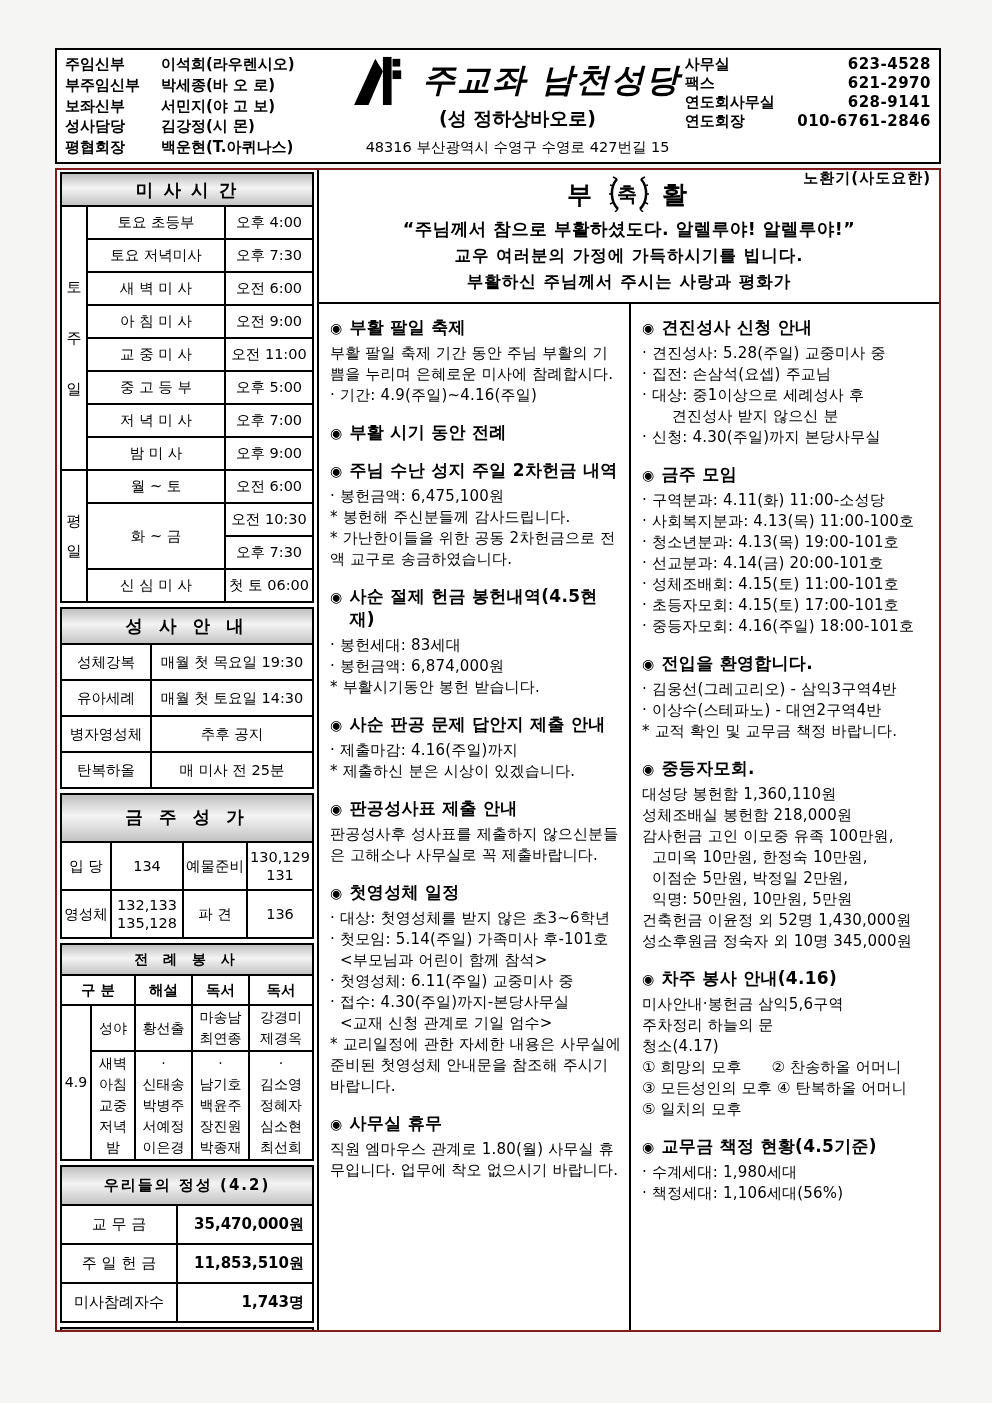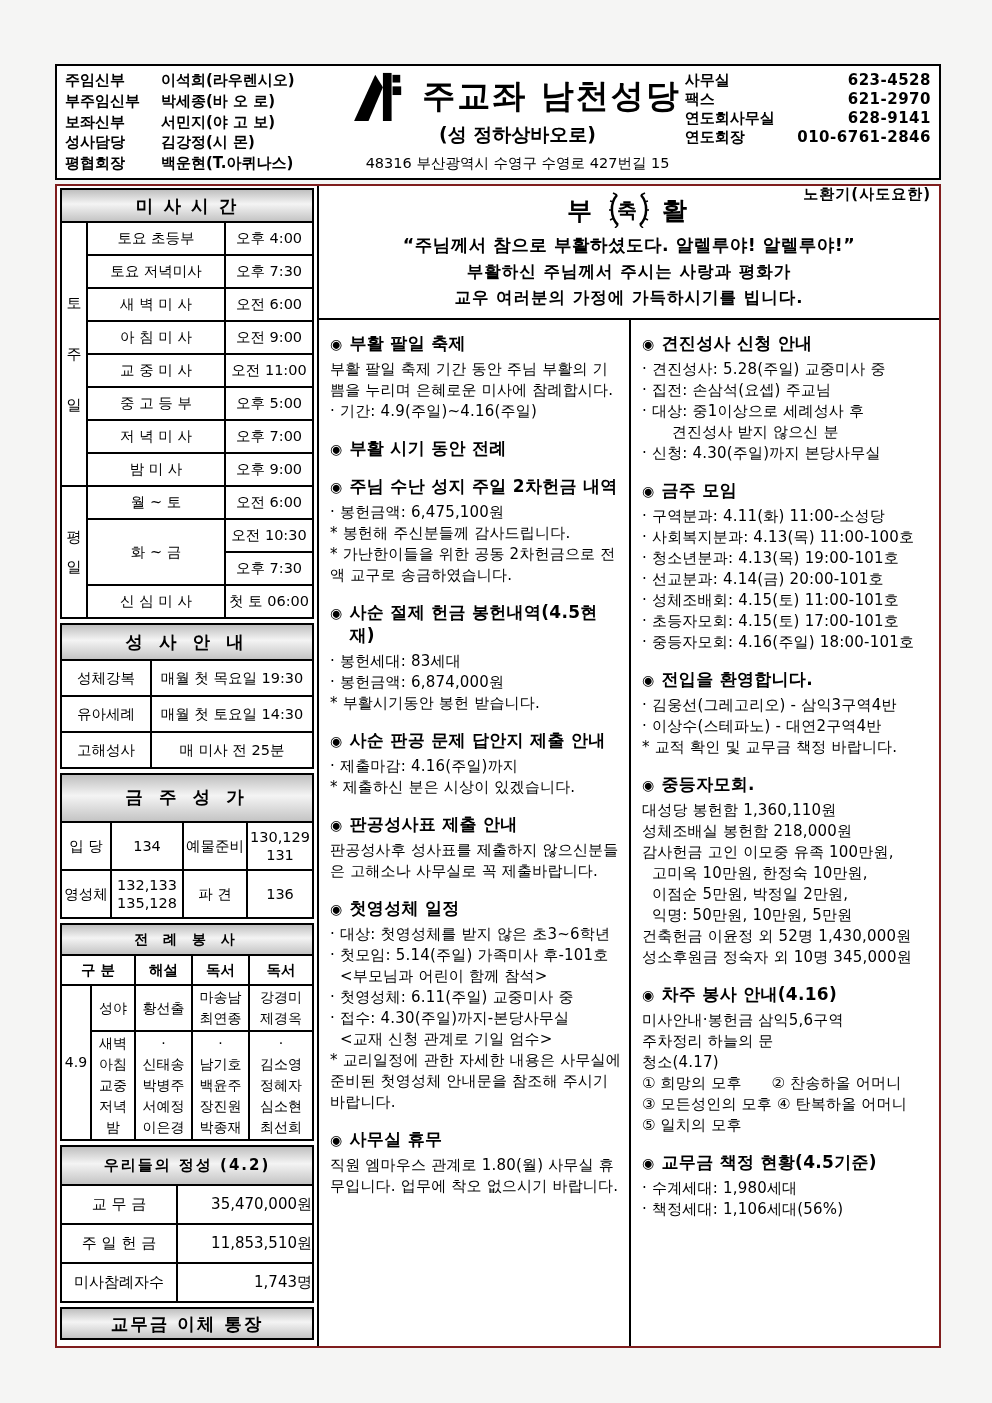--- a/index.html
+++ b/index.html
@@ -5,26 +5,26 @@
   html,body{margin:0;padding:0;}
   body{
     width:992px;height:1403px;background:#f5f5f4;
     font-family:"DejaVu Sans","Liberation Sans",sans-serif;color:#000;
     position:relative;
   }
   .sheet{position:absolute;left:55px;top:48px;width:886px;}
 
   
   .hdr{border:2px solid #000;background:#fff;display:flex;box-sizing:border-box;
-       padding:5px 8px;height:116px;margin-bottom:4px;margin-top:16px;}
+       padding:5px 8px;height:116px;margin-bottom:4px;}
   .clergy{width:292px;font-size:15px;font-weight:bold;display:flex;flex-direction:column;justify-content:space-between;}
   .clergy-row{display:flex;gap:10px;white-space:nowrap;}
   .clergy-role{display:inline-block;width:86px;text-align:justify;text-align-last:justify;}
   .hdr-center{flex:1;text-align:center;display:flex;flex-direction:column;align-items:center;justify-content:space-between;padding:0 4px;}
-  .logo-line{display:flex;align-items:center;justify-content:center;gap:14px;}
+  .logo-line{display:flex;align-items:center;justify-content:center;gap:14px;font-style:italic;}
   .parish-title{font-size:33px;font-weight:900;letter-spacing:2px;white-space:nowrap;}
   .parish-sub{font-size:19px;font-weight:800;margin-top:-6px;}
   .addr{font-size:14.5px;white-space:nowrap;}
   .contacts{width:252px;font-size:15px;font-weight:bold;display:flex;flex-direction:column;justify-content:space-between;gap:38px;}
   .c-row{display:flex;justify-content:space-between;white-space:nowrap;}
   .c-label{display:inline-block;width:100px;text-align:justify;text-align-last:justify;}
   .c-val{letter-spacing:3px;}
   .c-val.tight{letter-spacing:0.5px;}
   .c-note{text-align:right;letter-spacing:1px;}
 
@@ -39,21 +39,21 @@
   .band.tight{letter-spacing:2px;}
   .pre{white-space:pre-line;margin-left:48px;}
   .vlabel{white-space:pre-line;font-size:15px;line-height:2.0;}
   .vlabel.tall{line-height:3.4;}
   .mass td{height:29px;}
   .sac td{height:32px;}
   .hymns td{height:44px;line-height:1.25;}
   .lit th{height:26px;}
   .lit td{font-size:14px;line-height:1.5;}
   .offer td{height:35px;font-size:15px;}
-  .offer .val{text-align:right;padding-right:0;}
+  .offer .val{text-align:right;padding-right:8px;font-weight:bold;}
   .bank-wrap{border:none;}
 
   
   .content{flex:1;display:flex;flex-direction:column;box-sizing:border-box;}
   .banner{border-bottom:2px solid #000;text-align:center;padding:6px 4px 9px;}
   .banner-title{display:flex;align-items:center;justify-content:center;gap:12px;
                 font-size:25px;font-weight:900;letter-spacing:4px;}
   .wreath{position:relative;display:inline-block;width:42px;height:36px;}
   .wreath-char{position:absolute;inset:0;display:flex;align-items:center;justify-content:center;
                font-size:20px;font-weight:900;}
@@ -227,23 +227,27 @@
             <tr>
               <td>성체강복</td>
               <td>매월 첫 목요일 19:30</td>
             </tr>
 
             <tr>
               <td>유아세례</td>
               <td>매월 첫 토요일 14:30</td>
             </tr>
 
-
-            <tr>
-              <td>고해성사</td>
+            <tr>
+              <td>병자영성체</td>
+              <td>추후 공지</td>
+            </tr>
+
+            <tr>
+              <td>탄복하올</td>
               <td>매 미사 전 25분</td>
             </tr>
           </tbody>
       </table>
 
       <table class="hymns">
         <colgroup>
             <col style="width:50px">
             <col style="width:72px">
             <col style="width:64px">
@@ -371,22 +375,22 @@
               <path d="M9,3 C2,11 2,25 10,33" fill="none" stroke="#000" stroke-width="2.5"></path>
               <path d="M33,3 C40,11 40,25 32,33" fill="none" stroke="#000" stroke-width="2.5"></path>
               <path d="M9,3 L5,1 M6,10 L2,9 M5,18 L1,18 M6,26 L2,28 M10,33 L7,36" stroke="#000" stroke-width="1.5"></path>
               <path d="M33,3 L37,1 M36,10 L40,9 M37,18 L41,18 M36,26 L40,28 M32,33 L35,36" stroke="#000" stroke-width="1.5"></path>
             </svg>
             <span class="wreath-char">축</span>
           </span>
           <span>활</span>
         </div>
         <div class="banner-quote">“주님께서 참으로 부활하셨도다. 알렐루야! 알렐루야!”</div>
+        <div class="banner-line">교우 여러분의 가정에 가득하시기를 빕니다.</div>
         <div class="banner-line">부활하신 주님께서 주시는 사랑과 평화가</div>
-        <div class="banner-line">교우 여러분의 가정에 가득하시기를 빕니다.</div>
       </div>
 
       <div class="cols">
 
         <div class="midcol">
 
             <div class="article">
               <div class="article-title">
                 <span class="bullet">◉</span>
                 <span>부활 팔일 축제</span>

